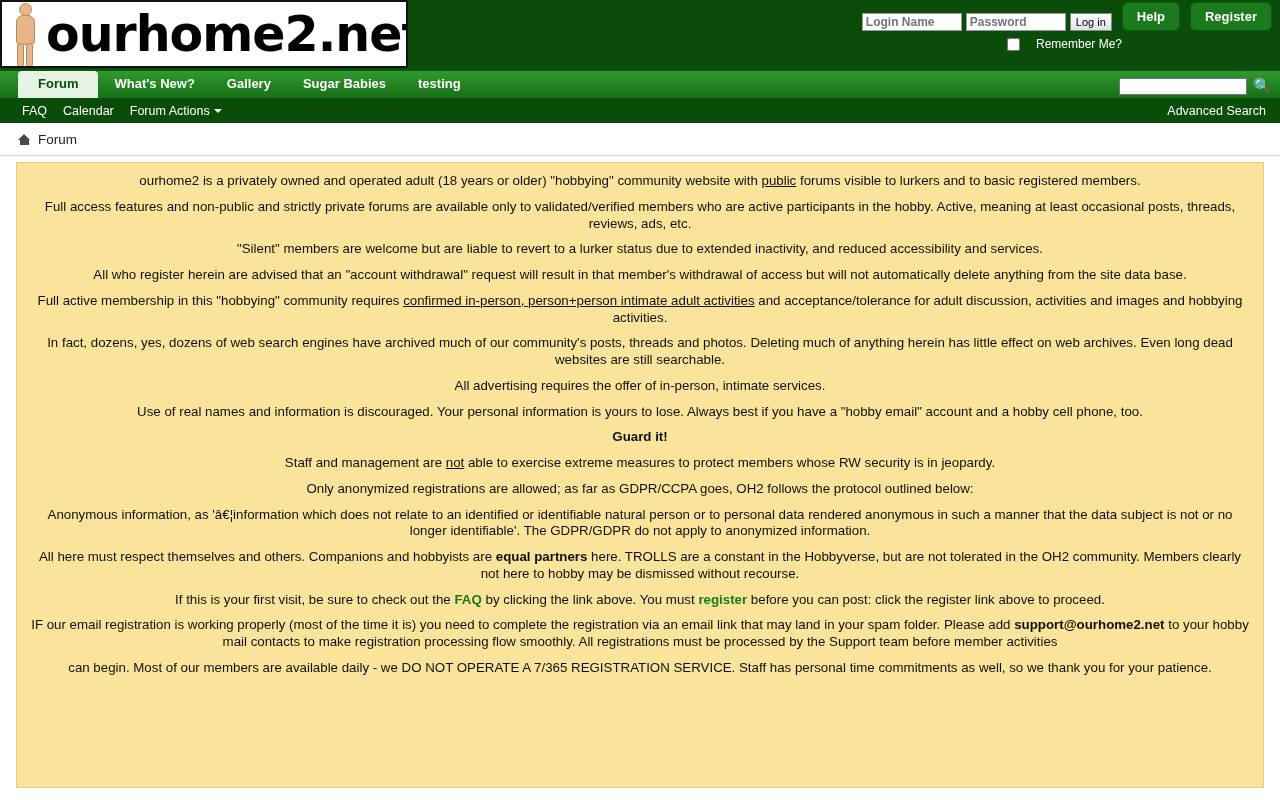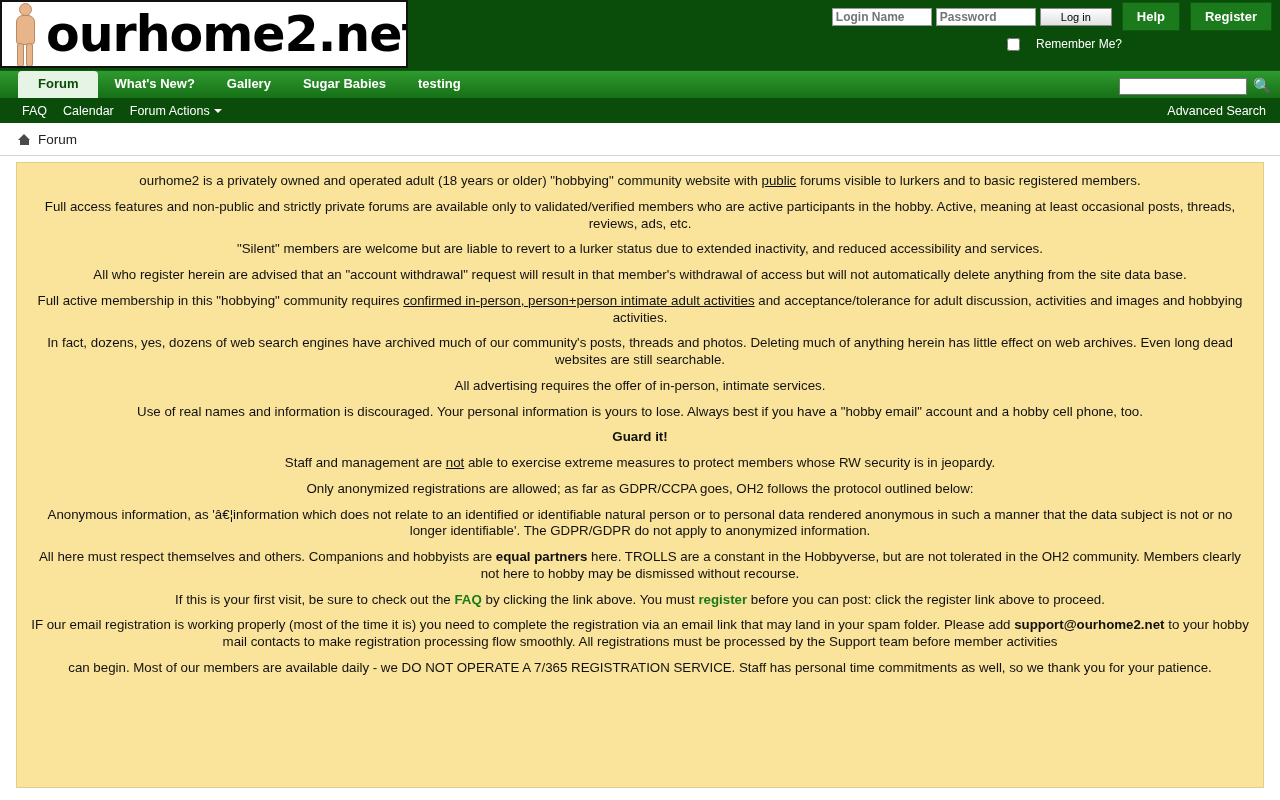--- a/index.html
+++ b/index.html
@@ -67,53 +67,53 @@
     margin-left: -2px;
   }
 
   .login-area {
     position: absolute;
     right: 8px; top: 2px;
     text-align: right;
   }
   .login-row {
     display: flex;
-    align-items: center;
+    align-items: flex-end;
     gap: 4px;
     justify-content: flex-end;
   }
   .login-row input[type=text],
   .login-row input[type=password] {
     width: 100px;
     height: 18px;
     font-size: 12px;
     font-weight: bold;
     color: #555;
     border: 1px solid #999;
     padding: 1px 3px;
     background: #fff;
     font-family: "Liberation Sans", sans-serif;
   }
   .login-row .btn-login {
     height: 18px;
     font-size: 11px;
-    padding: 0 20px;
+    padding: 0 5px;
     border: 1px solid #888;
     background: linear-gradient(#fdfdfd,#e2e2e2);
     cursor: pointer;
     font-family: "Liberation Sans", sans-serif;
   }
   .help-btn, .register-btn {
     display: inline-block;
     background: #1b7a1b;
     color: #ffffff;
     font-weight: bold;
     font-size: 13px;
     padding: 6px 14px;
-    border-radius: 1px;
+    border-radius: 6px;
     margin-left: 6px;
     text-decoration: none;
     border: 1px solid #0d5c0d;
   }
   .remember {
     margin-top: 6px;
     color: #ffffff;
     font-size: 12px;
     display: flex;
     justify-content: flex-end;

